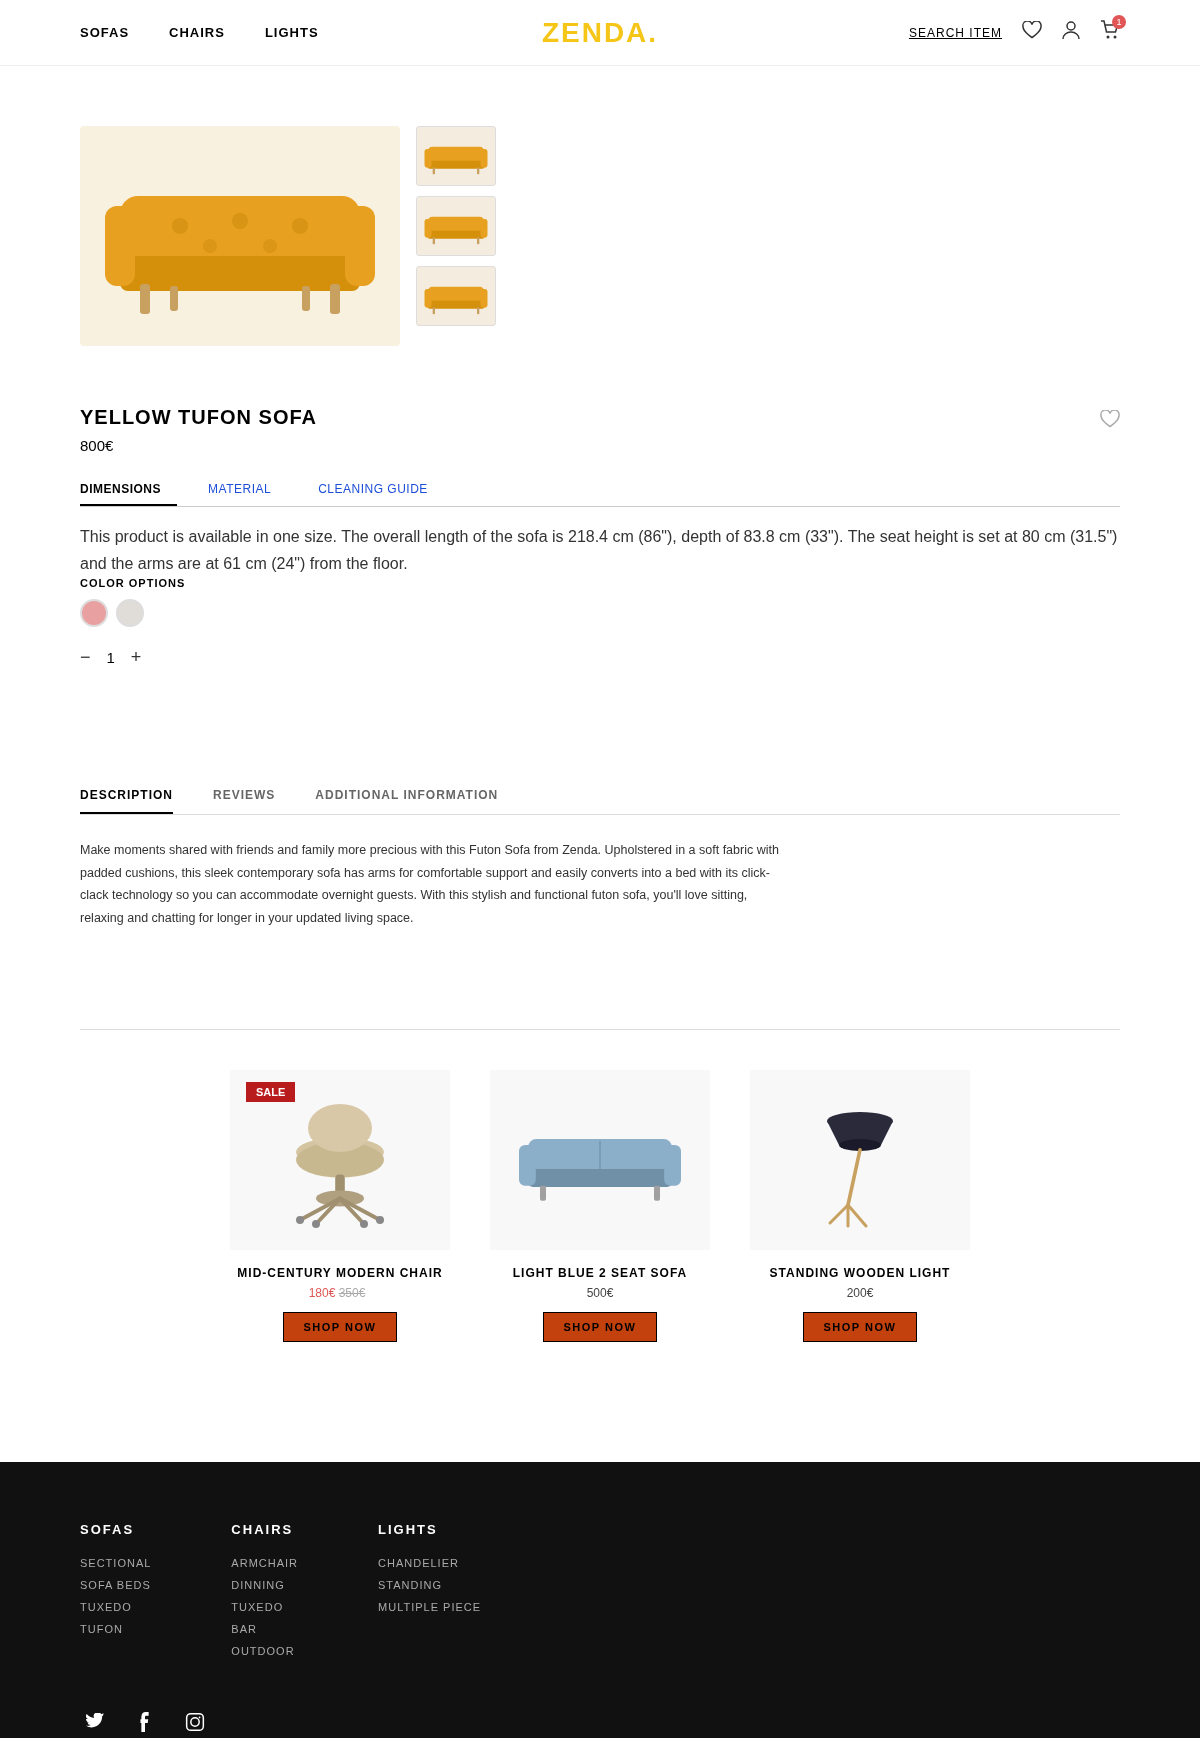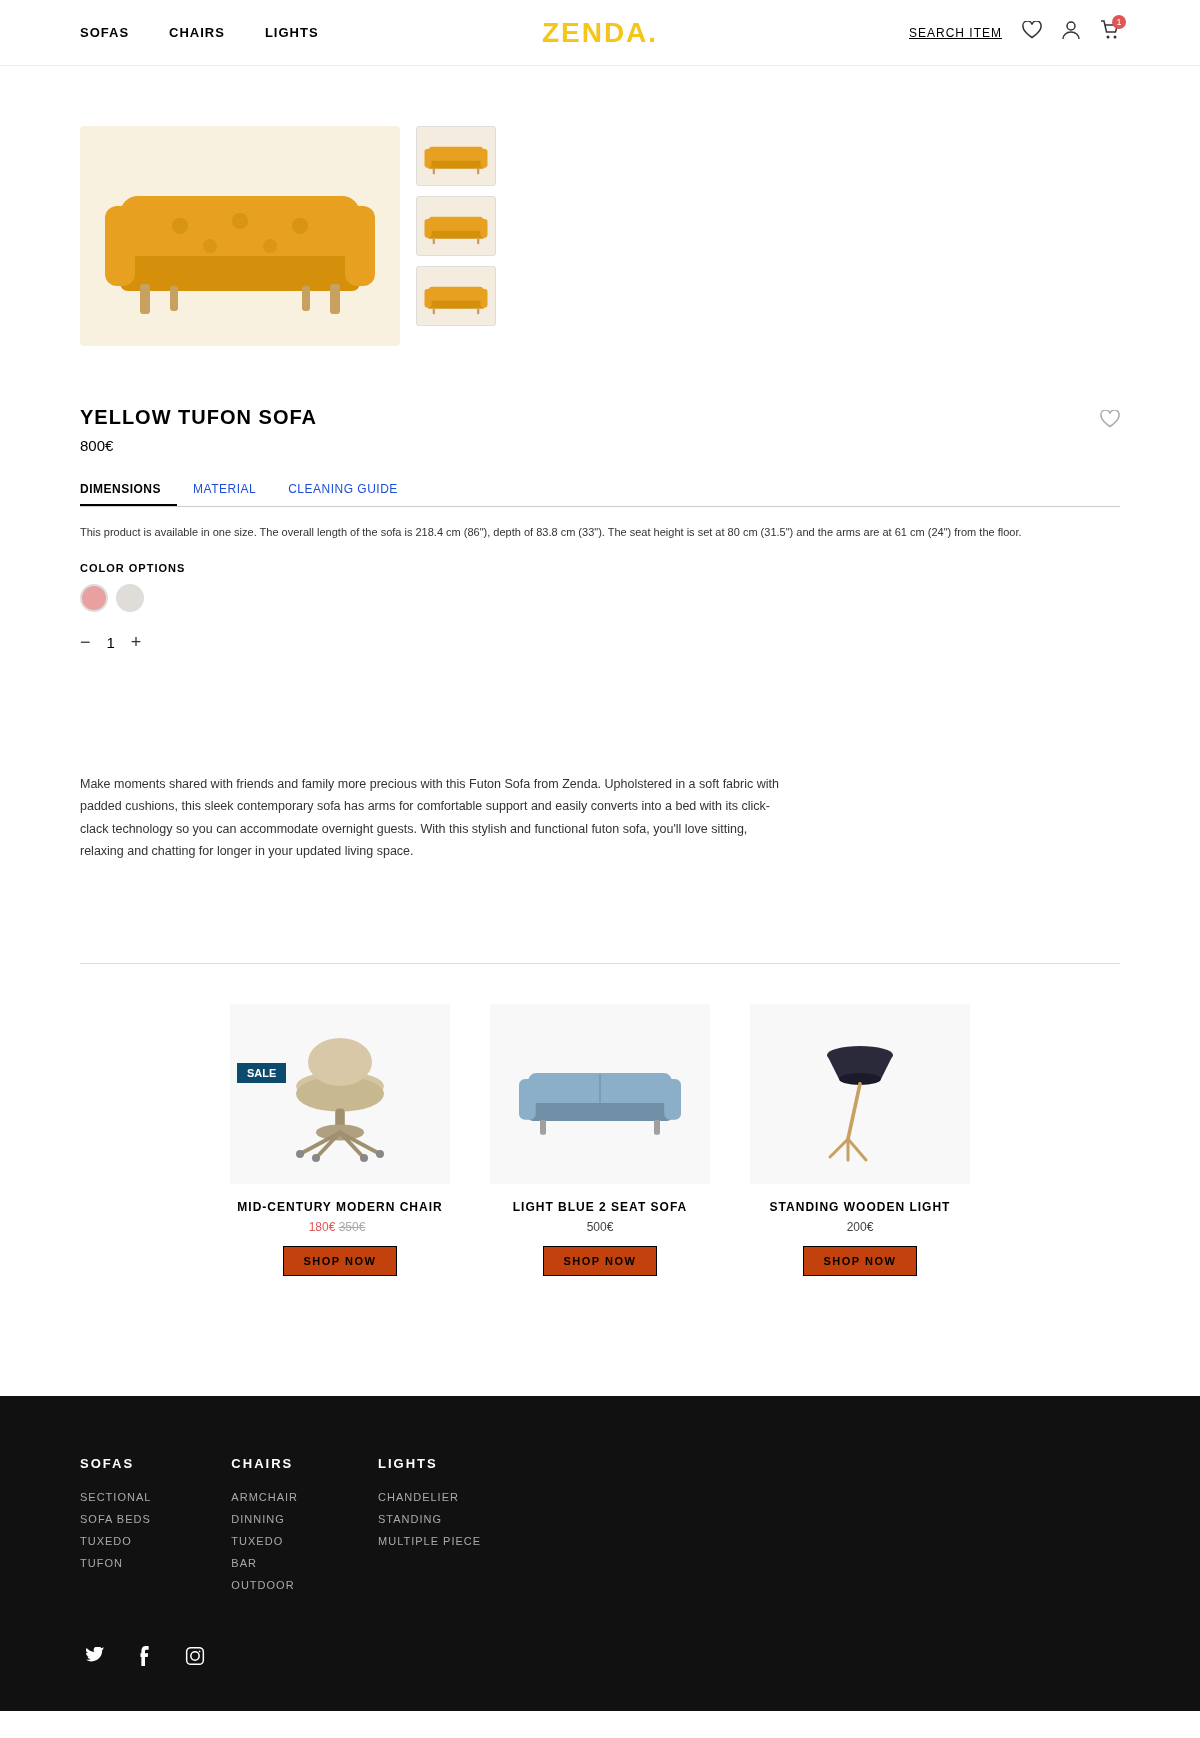--- a/index.html
+++ b/index.html
@@ -100,40 +100,39 @@
       font-size: 20px;
       font-weight: 700;
       letter-spacing: 1px;
       margin-bottom: 8px;
     }
     .product-price {
       font-size: 15px;
       font-weight: 400;
       margin-bottom: 20px;
     }
-    .tabs { display: flex; gap: 0; border-bottom: 1px solid #ccc; margin-bottom: 16px; }
+    .tabs { display: flex; gap: 15px; border-bottom: 1px solid #ccc; margin-bottom: 16px; }
     .tab {
       font-size: 12px;
       padding: 8px 16px;
       cursor: pointer;
       color: #1d4ed8;
       border-bottom: 2px solid transparent;
       letter-spacing: 0.5px;
     }
     .tab.active {
       color: #000;
       border-bottom: 2px solid #000;
       font-weight: 600;
     }
     .tab:first-child { padding-left: 0; }
     .product-desc {
-      font-size: 11px;
+      font-size: 16px;
       line-height: 1.7;
       color: #333;
-      margin-bottom: 20px;
     }
     .color-options-label {
       font-size: 11px;
       font-weight: 700;
       letter-spacing: 1px;
       margin-bottom: 10px;
     }
     .color-swatches { display: flex; gap: 8px; margin-bottom: 20px; }
     .swatch {
       width: 28px;
@@ -222,28 +221,27 @@
       display: flex;
       align-items: center;
       justify-content: center;
       margin-bottom: 16px;
       position: relative;
       overflow: hidden;
     }
     .sale-badge {
       position: absolute;
       top: 12px;
-      left: 7px;
-      background: #0c4a6e;
+      left: 16px;
+      background: #b91c1c;
       color: #fff;
       font-size: 11px;
       font-weight: 700;
       padding: 4px 10px;
       z-index: 2;
-      margin-top: 47px;
     }
     .card-title {
       font-size: 12px;
       font-weight: 600;
       letter-spacing: 1px;
       margin-bottom: 6px;
     }
     .card-price { font-size: 12px; margin-bottom: 12px; color: #444; }
     .card-price .old-price { text-decoration: line-through; color: #aaa; margin-right: 6px; }
     .card-price .new-price { color: #e05555; }
@@ -415,20 +413,25 @@
     <div class="qty-control">
       <button class="qty-btn">−</button>
       <span class="qty-value">1</span>
       <button class="qty-btn">+</button>
     </div>
 
   </div>
 </section>
 
 <section class="desc-section">
+  <div class="desc-tabs">
+    <div class="desc-tab active">DESCRIPTION</div>
+    <div class="desc-tab">REVIEWS</div>
+    <div class="desc-tab">ADDITIONAL INFORMATION</div>
+  </div>
   <p class="desc-text">Make moments shared with friends and family more precious with this Futon Sofa from Zenda. Upholstered in a soft fabric with padded cushions, this sleek contemporary sofa has arms for comfortable support and easily converts into a bed with its click-clack technology so you can accommodate overnight guests. With this stylish and functional futon sofa, you'll love sitting, relaxing and chatting for longer in your updated living space.</p>
 </section>
 
 <section class="also-like">
   <hr class="divider">
   <div class="products-grid">
 
     <div class="product-card">
       <div class="product-card-image">
         <span class="sale-badge">SALE</span>

